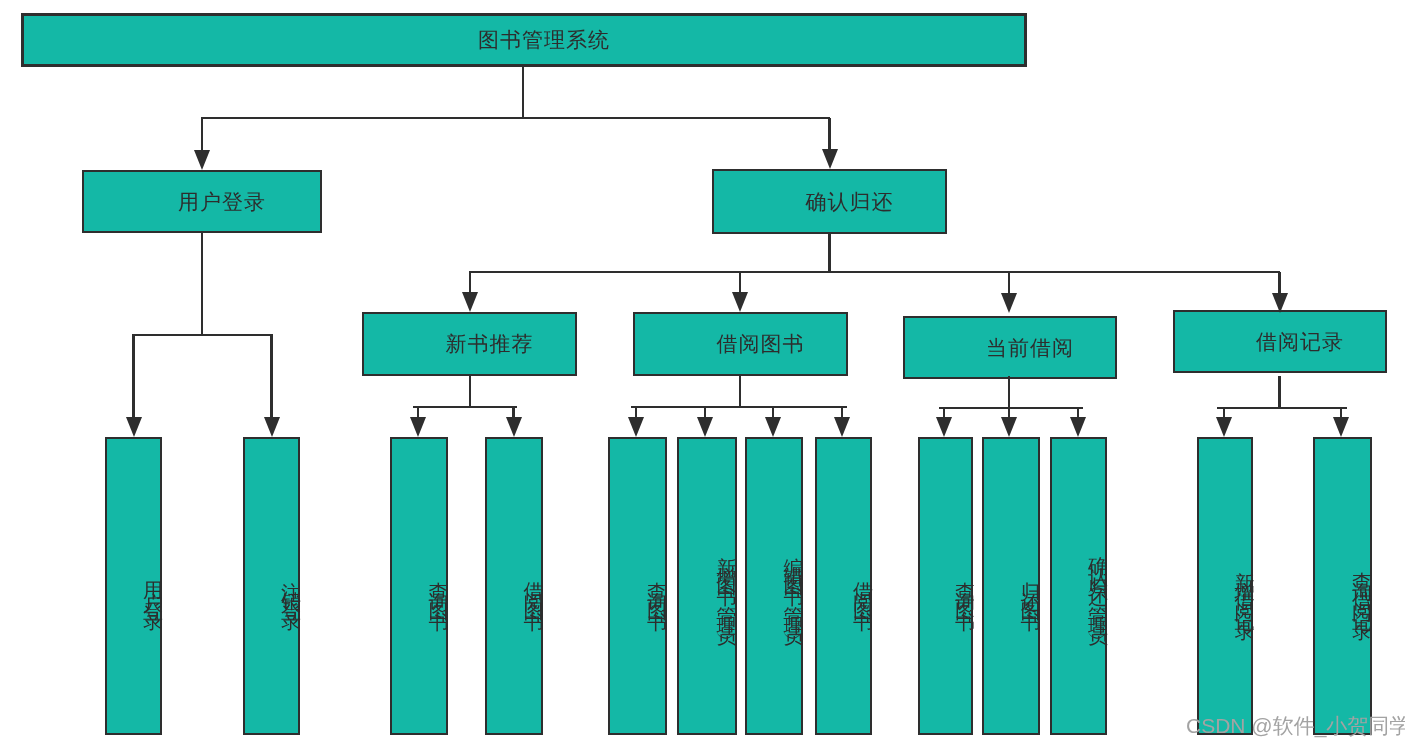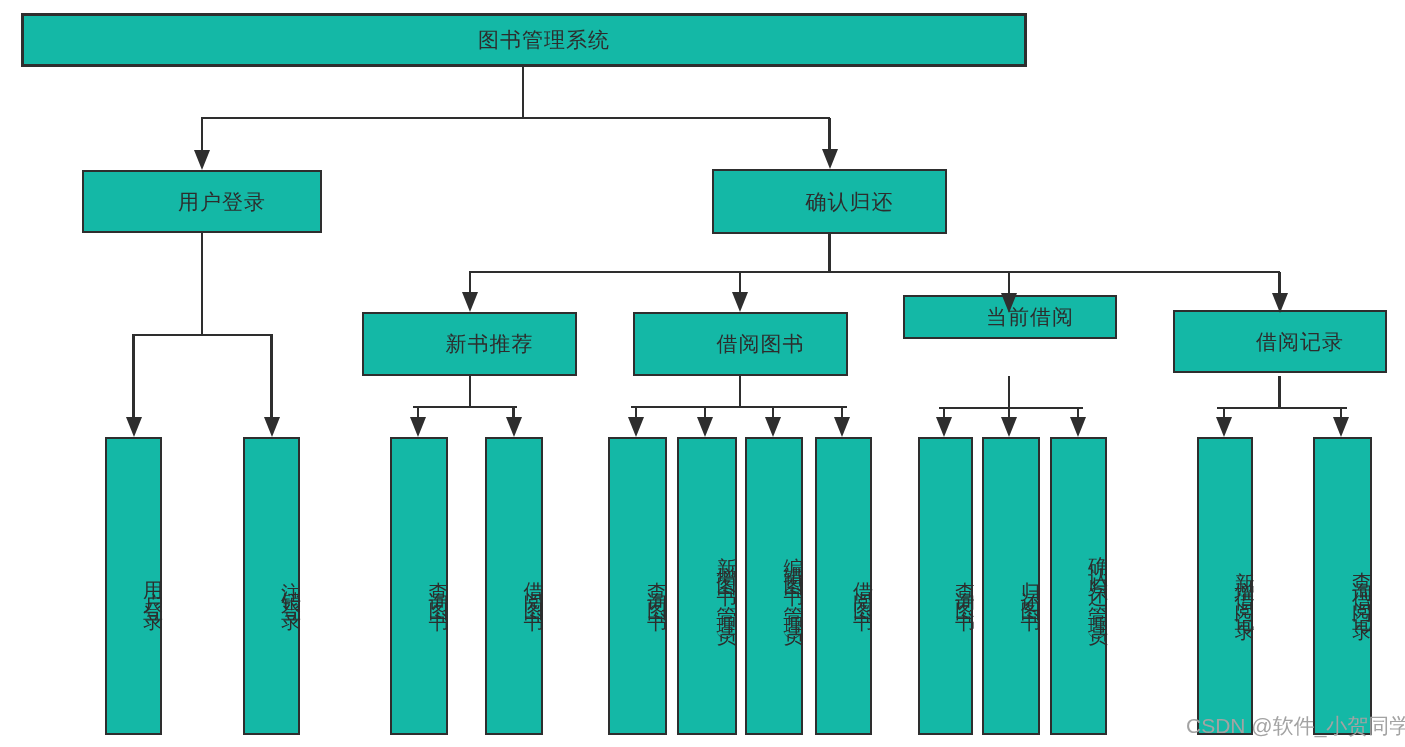--- a/index.html
+++ b/index.html
@@ -52,21 +52,21 @@
 </div>
 
 <div class="box" style="left:362px; top:312px; width:215px; height:64px">
   <span class="hlabel">新书推荐</span>
 </div>
 
 <div class="box" style="left:633px; top:312px; width:215px; height:64px">
   <span class="hlabel">借阅图书</span>
 </div>
 
-<div class="box" style="left:903px; top:295px; width:214px; height:44px">
+<div class="box" style="left:903px; top:316px; width:214px; height:63px">
   <span class="hlabel">当前借阅</span>
 </div>
 
 <div class="box" style="left:1173px; top:310px; width:214px; height:63px">
   <span class="hlabel">借阅记录</span>
 </div>
 
 <div class="box" style="left:105px; top:437px; width:57px; height:298px">
   <span class="vlabel">用户登录</span>
 </div>

